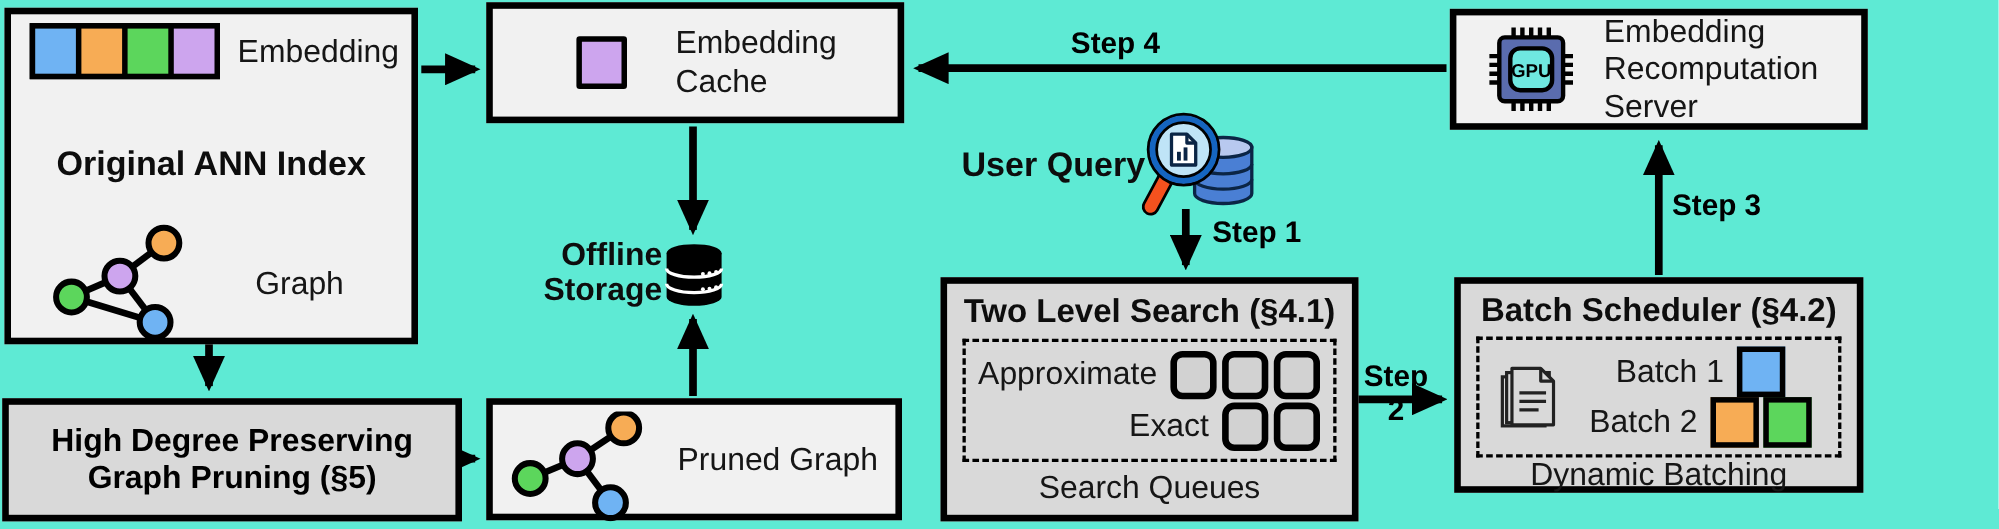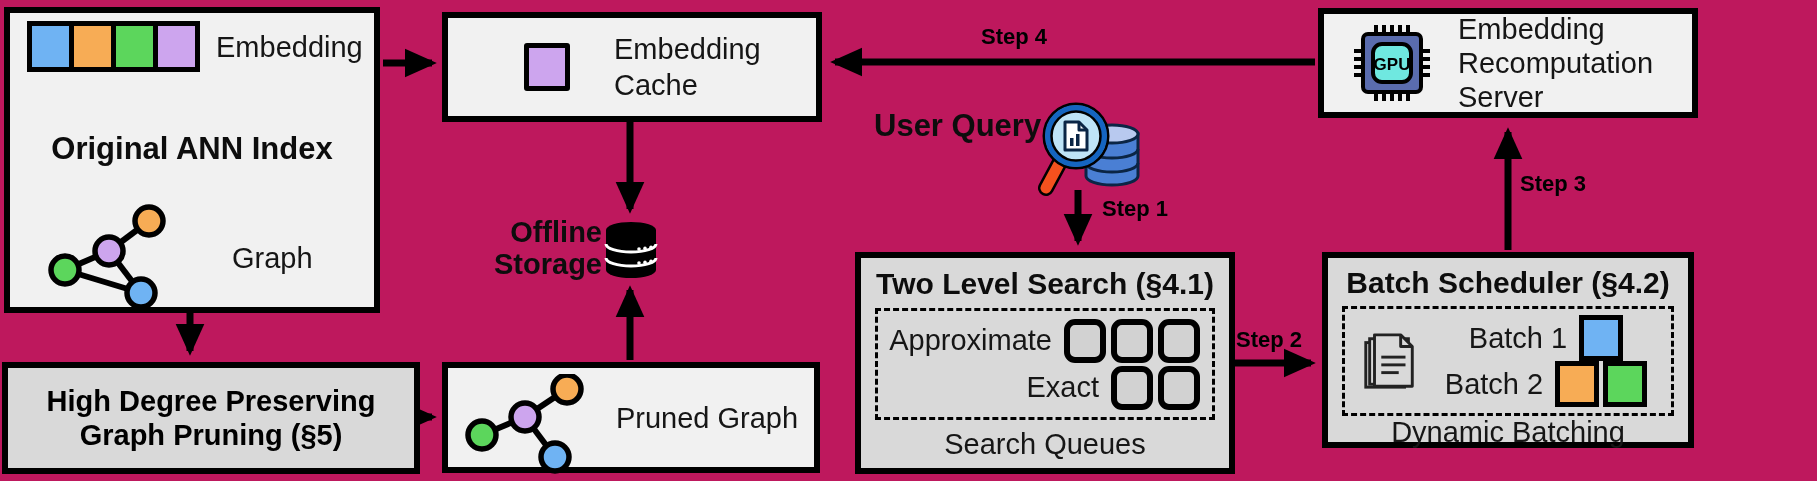--- a/index.html
+++ b/index.html
@@ -4,21 +4,21 @@
 <style>
   :root{
     --blue:#6fb3f3; --orange:#f7ac55; --green:#5cd65c; --purple:#cda5ee;
     --panel-light:#f1f1f1; --panel-dark:#d9d9d9; --slot-fill:#d2d2d2;
     --line:#000000; --gpu-body:#5a6cae; --gpu-screen:#6fe8e0;
     --db-blue:#4a7fd4; --db-light:#b8c9ef; --lens-blue:#bfe4f7;
     --rim-blue:#1565c0; --handle-orange:#f4511e; --ink:#0d0d0d;
   }
   html,body{margin:0;padding:0;background:#fff;}
   .canvas{
-    position:relative; width:1817px; height:481px; background:#be185d;
+    position:relative; width:1817px; height:481px; background:#5eead4;
     font-family:"Liberation Sans", sans-serif; color:var(--ink); overflow:hidden;
   }
   .canvas *{box-sizing:border-box;}
   .overlay{position:absolute;left:0;top:0;width:1817px;height:481px;pointer-events:none;}
   .box{position:absolute;border:6px solid #000;}
   .light{background:var(--panel-light);}
   .dark{background:var(--panel-dark);}
 
   
   #ann{left:4px;top:7px;width:376px;height:306px;}
@@ -30,39 +30,39 @@
   .t-reg{font-size:29px;line-height:34px;color:#161616;}
   .t-bold{font-weight:bold;font-size:29px;line-height:34px;color:#000;}
   #ann-title{position:absolute;left:0;top:118px;width:100%;text-align:center;font-weight:bold;font-size:31px;}
   #ann-graph{position:absolute;left:36px;top:188px;}
   #ann-graph-label{position:absolute;left:222px;top:228px;}
 
   
   #hdp{left:2px;top:362px;width:418px;height:112px;display:flex;align-items:center;justify-content:center;text-align:center;padding:4px 10px;}
 
   
-  #cache{left:442px;top:12px;width:380px;height:110px;display:flex;align-items:center;padding-left:76px;}
+  #cache{left:442px;top:2px;width:380px;height:110px;display:flex;align-items:center;padding-left:76px;}
   .icon-square{width:46px;height:48px;border:5px solid #000;background:var(--purple);border-radius:3px;flex:none;}
   #cache-label{margin-left:44px;width:170px;line-height:36px;}
 
   
   #offline-label{position:absolute;left:462px;top:216px;width:140px;text-align:right;font-weight:bold;font-size:29px;line-height:32px;}
   #db-icon{position:absolute;left:603px;top:220px;}
 
   
   #pruned{left:442px;top:362px;width:378px;height:111px;display:flex;align-items:center;}
   #pruned-graph{position:absolute;left:16px;top:6px;}
   #pruned-label{position:absolute;left:160px;right:8px;text-align:center;}
 
   
-  #uq-label{position:absolute;left:874px;top:108px;font-weight:bold;font-size:31px;}
+  #uq-label{position:absolute;left:874px;top:132px;font-weight:bold;font-size:31px;}
   #uq-icon{position:absolute;left:1038px;top:96px;}
 
   
-  .step{position:absolute;font-weight:bold;font-size:22px;color:#000;}
+  .step{position:absolute;font-weight:bold;font-size:27px;color:#000;}
   #step1{left:1102px;top:196px;}
   #step2{left:1229px;top:327px;width:80px;text-align:center;}
   #step3{left:1520px;top:171px;}
   #step4{left:956px;top:24px;width:116px;text-align:center;}
 
   
   .module{display:flex;flex-direction:column;}
   .module .title{height:44px;display:flex;align-items:center;justify-content:center;font-weight:bold;font-size:30px;padding-top:8px;}
   .dashed{border:3px dashed #000;margin:6px 14px 0 14px;height:112px;display:flex;}
   .caption{flex:1;display:flex;align-items:center;justify-content:center;font-size:29px;color:#161616;}

